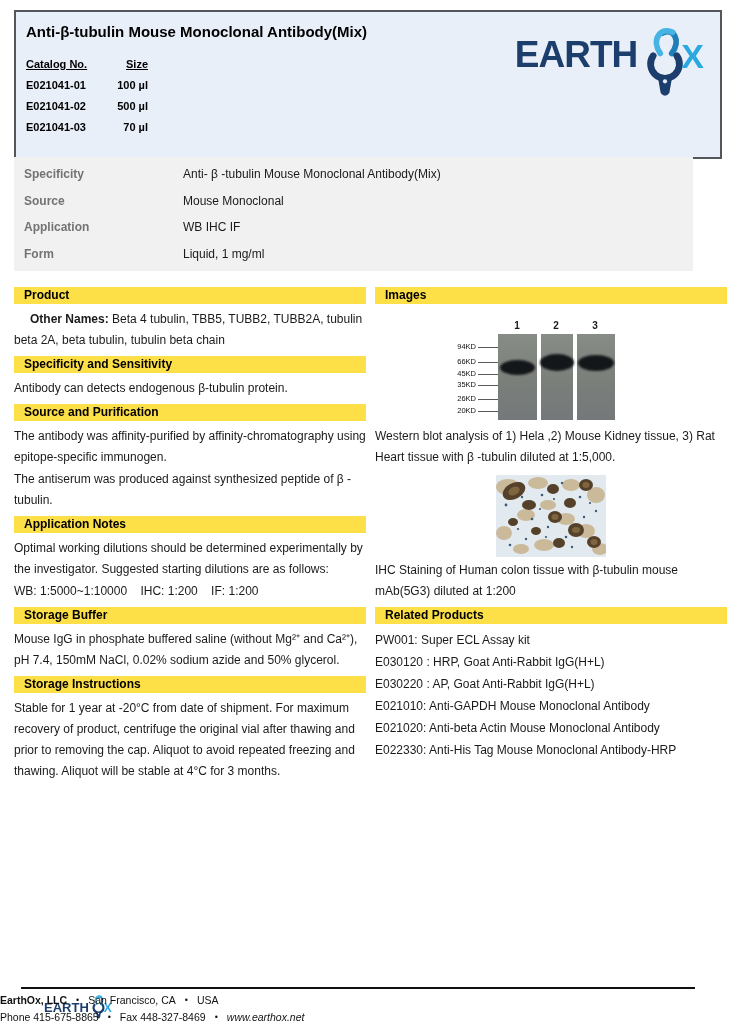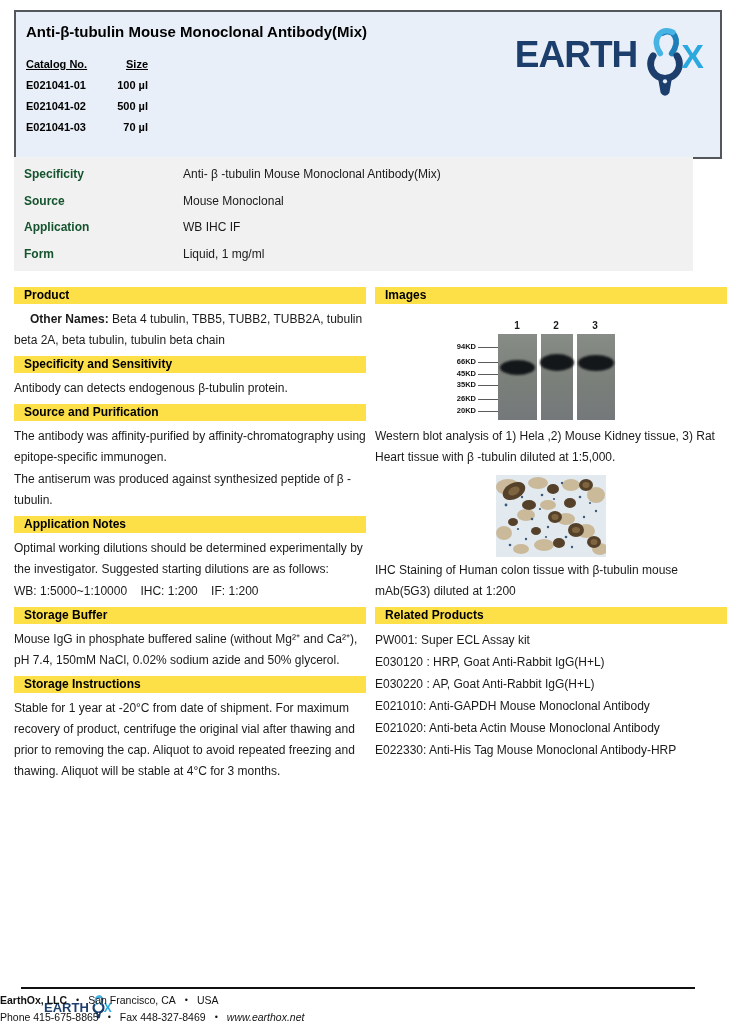--- a/index.html
+++ b/index.html
@@ -31,42 +31,42 @@
   .logo-main .logo-icon  { width:50px; height:82px; margin-left:3px; }
   .logo-main .logo-x     { font-size:34px; margin-top:15px; margin-left:-9px; }
   .logo-footer { position:absolute; left:44px; top:994px; }
   .logo-footer .logo-earth { font-size:13px; margin-top:7px; letter-spacing:0; }
   .logo-footer .logo-icon  { width:17px; height:28px; margin-left:1px; }
   .logo-footer .logo-x     { font-size:12px; margin-top:8px; margin-left:-3px; }
 
   
   .spec-table { position:absolute; left:14px; top:157px; width:679px; background:#f1f1f1; padding:4px 0; }
   .spec-row { display:flex; align-items:center; height:26.5px; font-size:12px; }
-  .spec-label { width:169px; padding-left:10px; font-weight:bold; color:#14532d; }
+  .spec-label { width:169px; padding-left:10px; font-weight:bold; color:#737373; }
   .spec-value { color:#1a1a1a; }
 
   
   .col { position:absolute; top:287px; font-size:12px; line-height:21px; }
   .col-left  { left:14px;  width:352px; }
   .col-right { left:375px; width:352px; }
   .section-bar {
     background:#fde047; font-weight:bold; color:#000;
     padding:1px 0 1px 10px; line-height:15px; margin:5px 0 5px;
   }
   .section-bar:first-child { margin-top:0; }
   .para { margin:0 0 1px; }
   .bold-inline { font-weight:bold;margin-left:16px; }
   .dilutions { white-space:pre-wrap; }
 
   
   .wb-figure { position:relative; height:115px; margin:2px 0 2px; }
   .wb-lane-label { position:absolute; top:6px; font-size:10px; font-weight:bold; transform:translateX(-50%); }
   .wb-lane { position:absolute; top:25px; height:86px; background:linear-gradient(180deg,#888c86 0%,#7b7f7a 55%,#74787a 100%); }
   .wb-band { position:absolute; background:#14171a; border-radius:50%; filter:blur(1.3px); }
-  .wb-marker { position:absolute; left:0; width:101px; text-align:right; font-size:7.5px; line-height:9px; color:#111; font-weight:bold; }
+  .wb-marker { position:absolute; left:0; width:101px; text-align:right; font-size:7.5px; line-height:9px; color:#111; font-weight:normal; }
   .wb-tick { position:absolute; left:103px; height:1px; background:#5a5a5a; }
 
   
   .ihc-wrap { width:110px; height:82px; margin:7px auto 3px; display:block; }
 
   .related-item { line-height:22px; }
 
   
   .footer-rule { position:absolute; left:21px; top:987px; width:674px; height:2px; background:#101010; }
   .footer-text { position:absolute; left:0; top:992px; width:741px; text-align:left; font-size:10.5px; line-height:17px; color:#111; }

